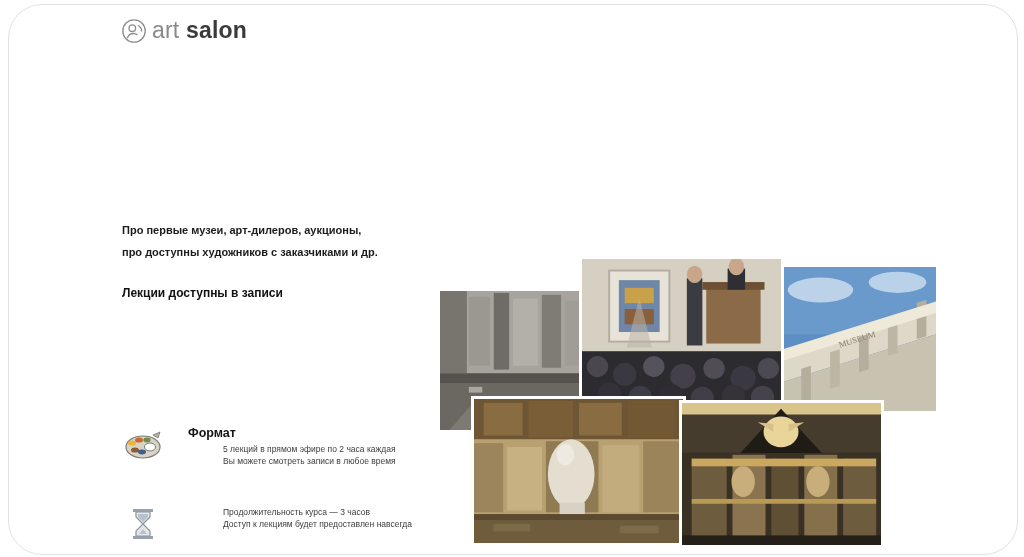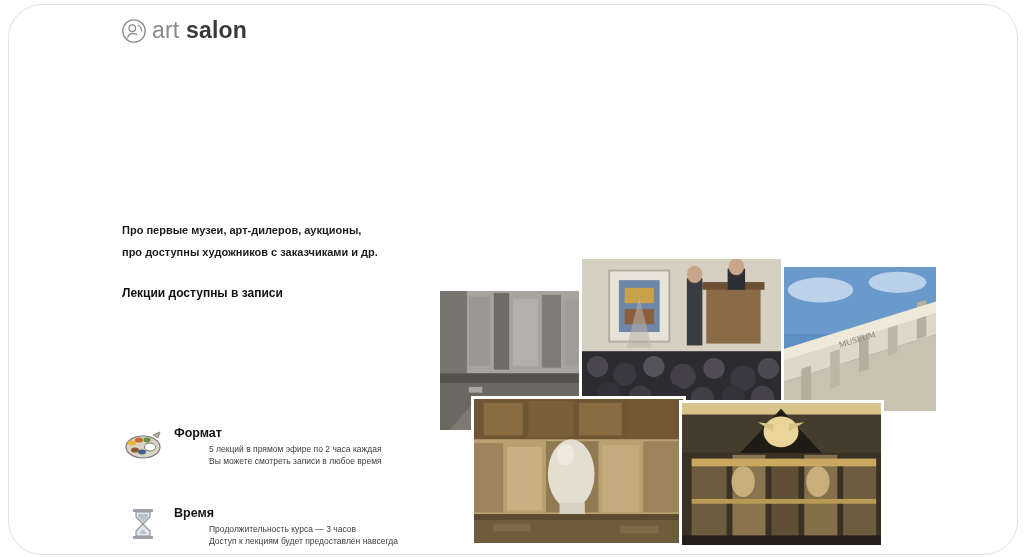--- a/index.html
+++ b/index.html
@@ -100,21 +100,21 @@
     font-size: 12px;
     font-weight: bold;
     color: #111111;
   }
 
   
   .feature {
     position: absolute;
     display: flex;
     align-items: flex-start;
-    gap: 10px;
+    gap: 24px;
   }
   .feature.f1 { left: 113px; top: 418px; }
   .feature.f2 { left: 113px; top: 498px; }
   .feature-icon {
     width: 42px;
     height: 42px;
     flex: 0 0 42px;
   }
   .feature-text { padding-top: 3px; }
   .feature-title {
@@ -208,21 +208,20 @@
       <span class="feature-icon">
         <svg viewBox="0 0 42 42" width="42" height="42">
           <rect x="11" y="6" width="20" height="3" fill="#9aa3ad"></rect>
           <rect x="11" y="33" width="20" height="3" fill="#9aa3ad"></rect>
           <path d="M14 9h14v5l-7 7 7 7v5H14v-5l7-7-7-7z" fill="#e4e8ec" stroke="#8d969f" stroke-width="1.2"></path>
           <path d="M16 11h10v3l-5 5-5-5z" fill="#b9c2ca"></path>
           <path d="M17 31h8l-4-5z" fill="#b9c2ca"></path>
         </svg>
       </span>
       <span class="feature-text">
-        <div class="feature-title">Время</div>
         <div class="feature-line">Продолжительность курса — 3 часов</div>
         <div class="feature-line">Доступ к лекциям будет предоставлен навсегда</div>
       </span>
     </div>
 
     <div class="collage">
 
       <div class="photo p-hall">
         <svg class="ph" viewBox="0 0 152 145" preserveAspectRatio="none">
           <rect width="152" height="145" fill="#8d8a85"></rect>

